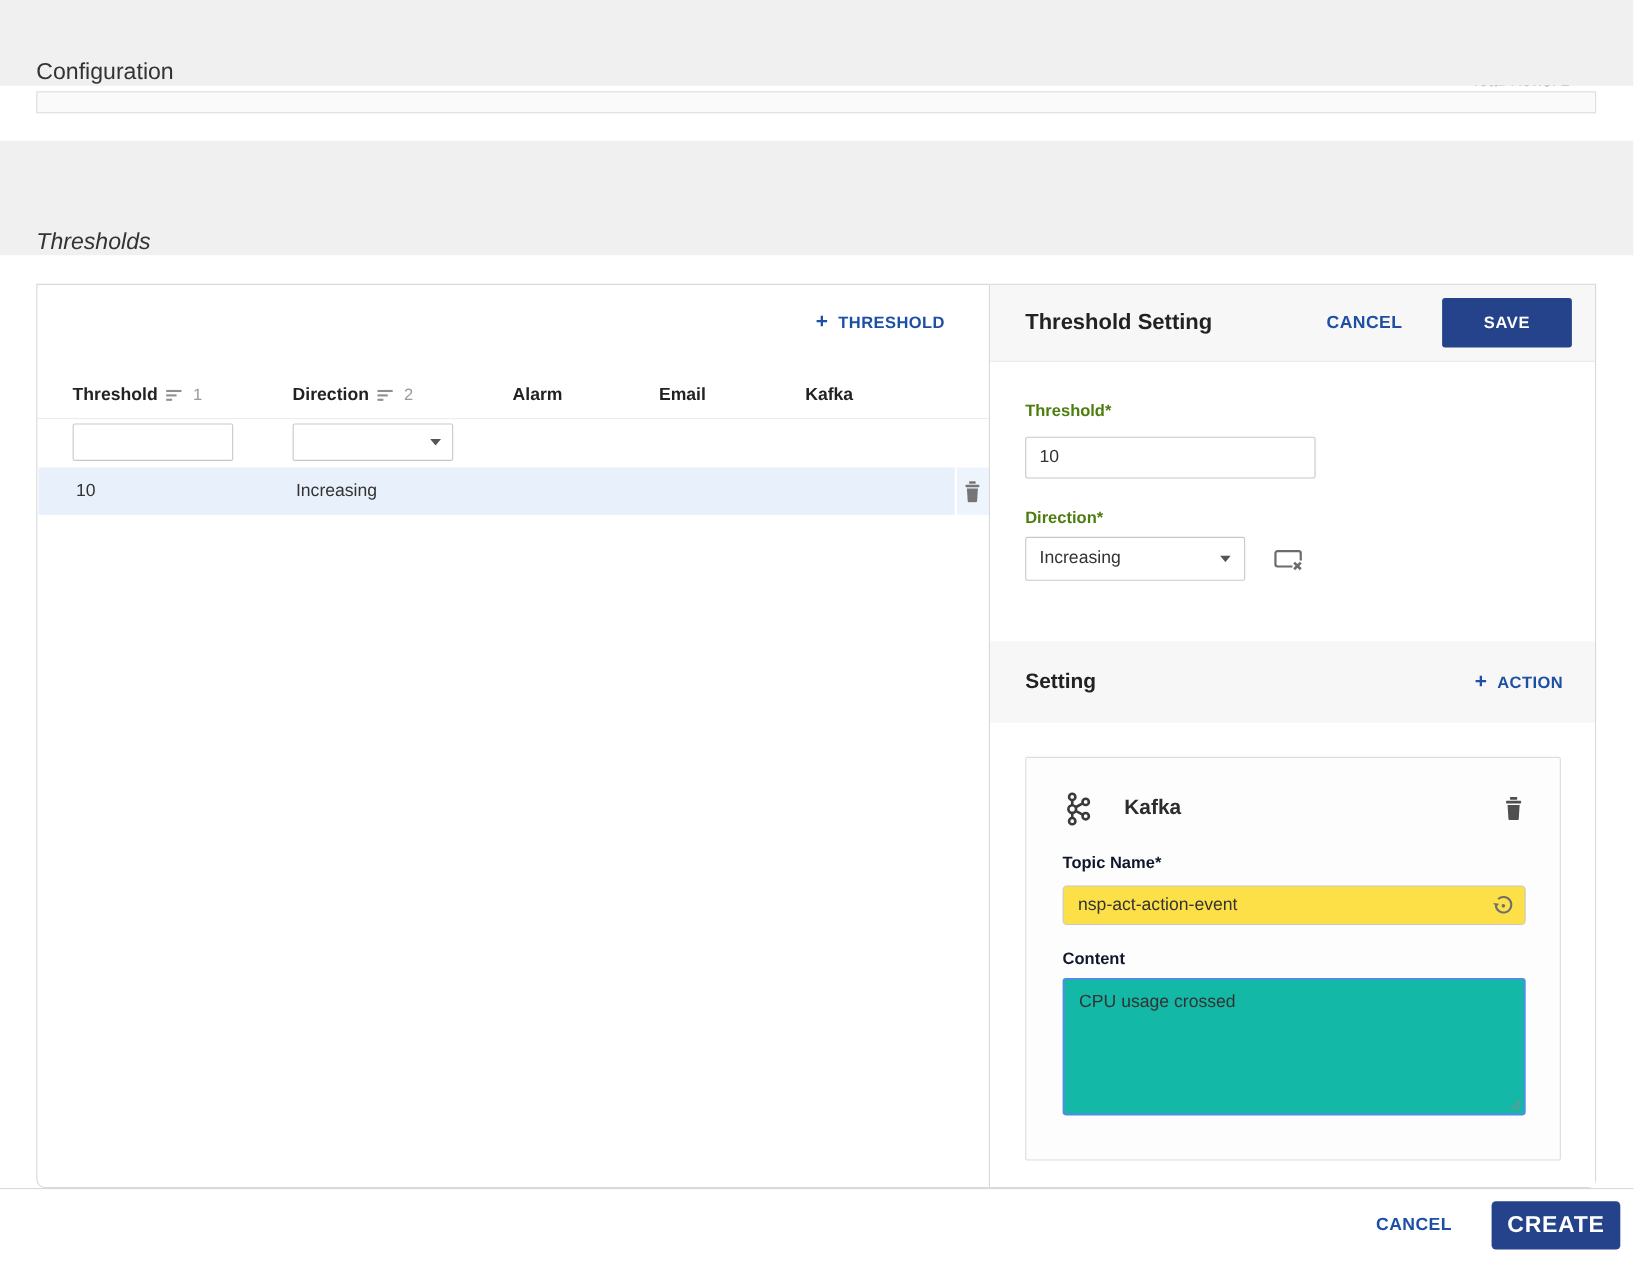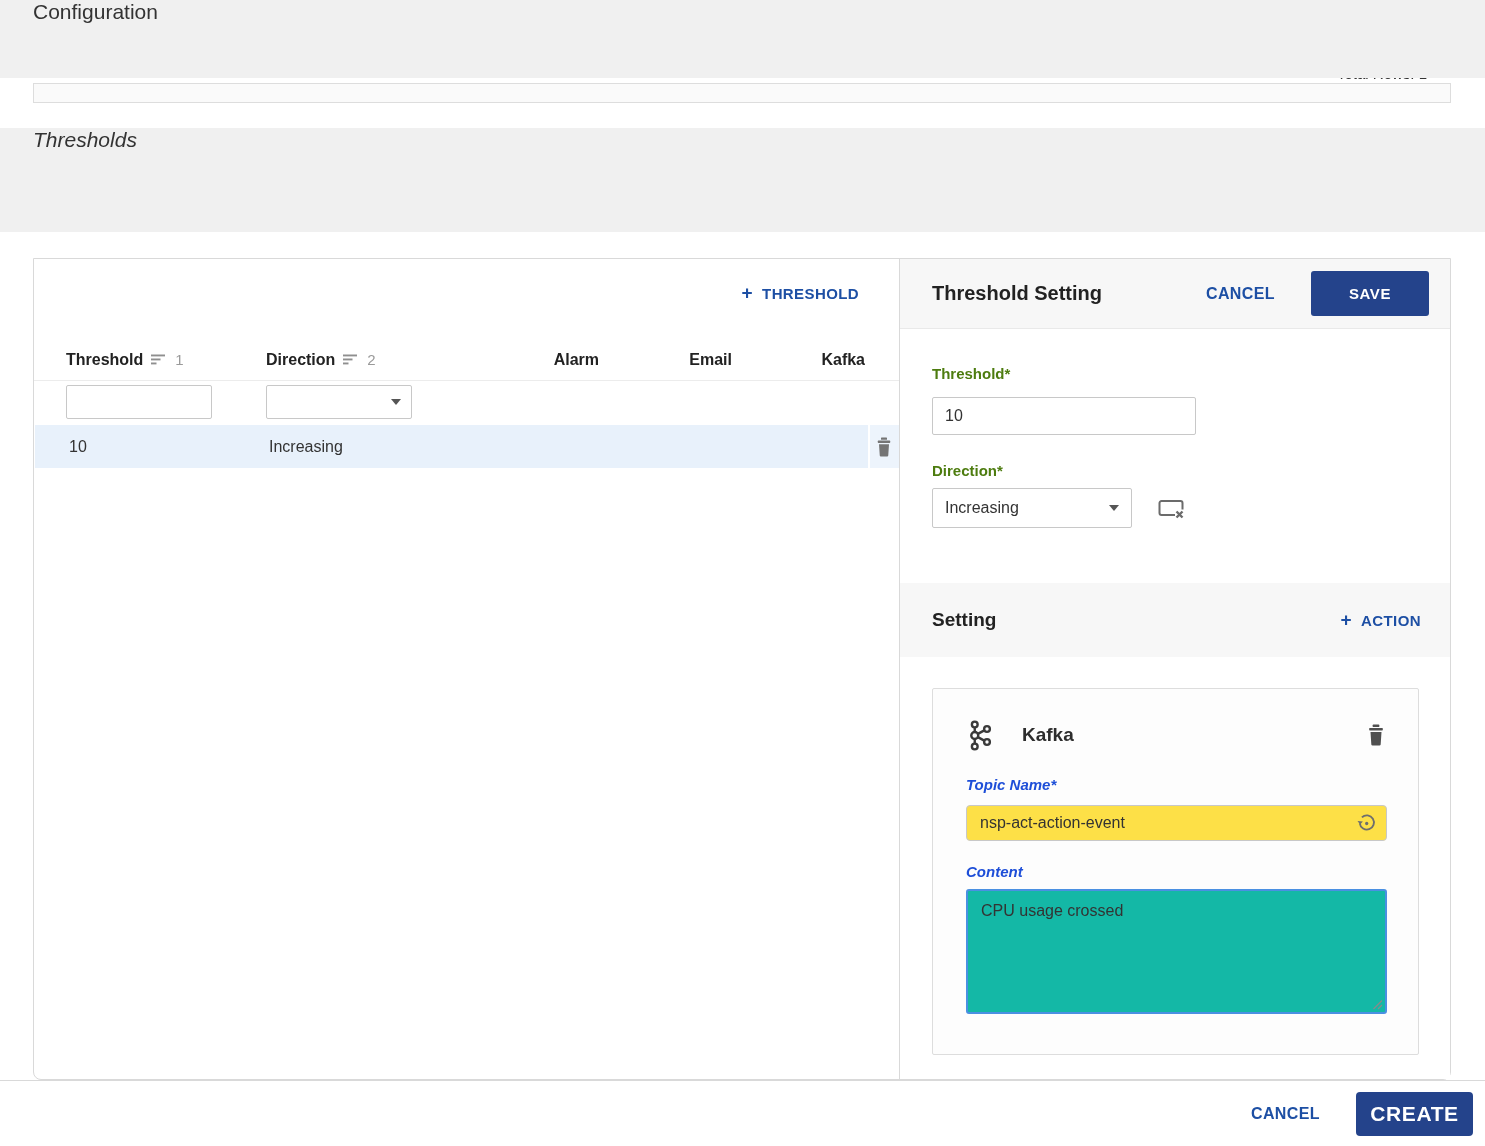--- a/index.html
+++ b/index.html
@@ -13,21 +13,21 @@
     --txt:#333;
   }
   *{box-sizing:border-box;}
   html,body{margin:0;padding:0;}
   body{
     width:1485px;height:1146px;position:relative;overflow:hidden;
     background:#fff;color:var(--txt);
     font-family:"Liberation Sans",sans-serif;
   }
   .section-bar{position:absolute;left:0;width:100%;background:var(--bar);
-    display:flex;align-items:flex-start;padding-left:33px;font-size:21px;color:#333;}
+    display:flex;align-items:flex-end;padding-left:33px;font-size:21px;color:#333;}
   .config-bar{top:0;height:78px;z-index:3;}
   .thresholds-bar{top:128px;height:104px;z-index:1;font-style:italic;}
   .clipped-total{position:absolute;top:64px;left:1337px;z-index:2;font-size:15px;
     color:#333;height:19px;line-height:19px;white-space:nowrap;}
   .clipped-box{position:absolute;top:83px;left:33px;width:1418px;height:20px;
     background:#fafafa;border:1px solid #ddd;z-index:1;}
 
   .main-panel{position:absolute;top:258px;left:33px;width:1418px;height:822px;
     border:1px solid var(--border);border-radius:0 0 8px 8px;background:#fff;display:flex;z-index:2;}
 
@@ -35,21 +35,21 @@
   .table-area{flex:1;position:relative;min-width:0;}
   .link-btn{background:none;border:none;color:var(--accent);font-weight:bold;
     font-size:15px;letter-spacing:.4px;font-family:inherit;cursor:pointer;
     display:inline-flex;align-items:center;gap:9px;padding:0;}
   .plus-glyph{font-size:19px;font-weight:bold;line-height:1;margin-top:-2px;}
   .toolbar-btn{position:absolute;top:26px;right:40px;}
   .thead{position:absolute;top:80px;left:0;right:0;height:42px;display:flex;
     align-items:center;padding-left:32px;border-bottom:1px solid #ececec;}
   .th{display:flex;align-items:center;gap:8px;font-weight:bold;font-size:16px;color:#222;cursor:pointer;}
   .th.c1,.th.c2{width:200px;}
-  .th.c3,.th.c4,.th.c5{width:133px;justify-content:flex-end;}
+  .th.c3,.th.c4,.th.c5{width:133px;justify-content:flex-start;}
   .sort-num{color:#9a9a9a;font-weight:normal;font-size:15px;}
   .filter-row{position:absolute;top:122px;left:0;right:0;height:44px;display:flex;padding-left:32px;}
   .filter-input{width:146px;height:34px;margin-top:4px;border:1px solid #c8c8c8;border-radius:2px;
     padding:0 8px;font-size:15px;font-family:inherit;background:#fff;color:var(--txt);}
   .filter-select{width:146px;height:34px;margin-top:4px;margin-left:54px;border:1px solid #c8c8c8;
     border-radius:2px;background:#fff;display:flex;align-items:center;justify-content:flex-end;
     padding-right:10px;cursor:pointer;}
   .data-row{position:absolute;top:166px;left:1px;right:0;height:43px;display:flex;}
   .row-main{flex:1;background:var(--rowsel);display:flex;align-items:center;
     padding-left:34px;font-size:16px;color:#333;cursor:pointer;}
@@ -82,21 +82,21 @@
   .actions-strip{margin-top:55px;height:74px;background:var(--strip);display:flex;
     align-items:center;padding:0 29px 0 32px;}
   .actions-title{font-size:19px;font-weight:bold;color:#222;}
   .action-btn{margin-left:auto;}
 
   .kafka-card{margin:31px 0 0 32px;width:487px;height:367px;border:1px solid #ddd;border-radius:2px;
     background:#fdfdfd;padding:29px 33px 0 33px;}
   .card-header{display:flex;align-items:center;height:34px;}
   .card-title{margin-left:26px;font-size:19px;font-weight:bold;color:#2d2d2d;}
   .card-trash{margin-left:auto;}
-  .card-label{display:block;font-weight:bold;font-size:15px;color:#1d4ed8;height:17px;font-style:italic;}
+  .card-label{display:block;font-weight:bold;font-size:15px;color:#0f172a;height:17px;}
   .topic-label{margin-top:24px;}
   .topic-wrap{position:relative;margin-top:12px;width:421px;height:36px;}
   .topic-input{width:100%;height:100%;border:1px solid #c8c8c8;border-radius:4px;background:#fde047;
     padding:0 40px 0 13px;font-size:16px;color:var(--txt);font-family:inherit;}
   .history-btn{position:absolute;right:9px;top:7px;}
   .content-label{margin-top:22px;}
   .content-wrap{position:relative;margin-top:9px;width:421px;height:125px;}
   .content-textarea{width:100%;height:100%;border:2px solid var(--focus);border-radius:3px;
     background:#14b8a6;resize:none;padding:11px 13px;font-size:16px;color:var(--txt);
     font-family:inherit;outline:none;}

